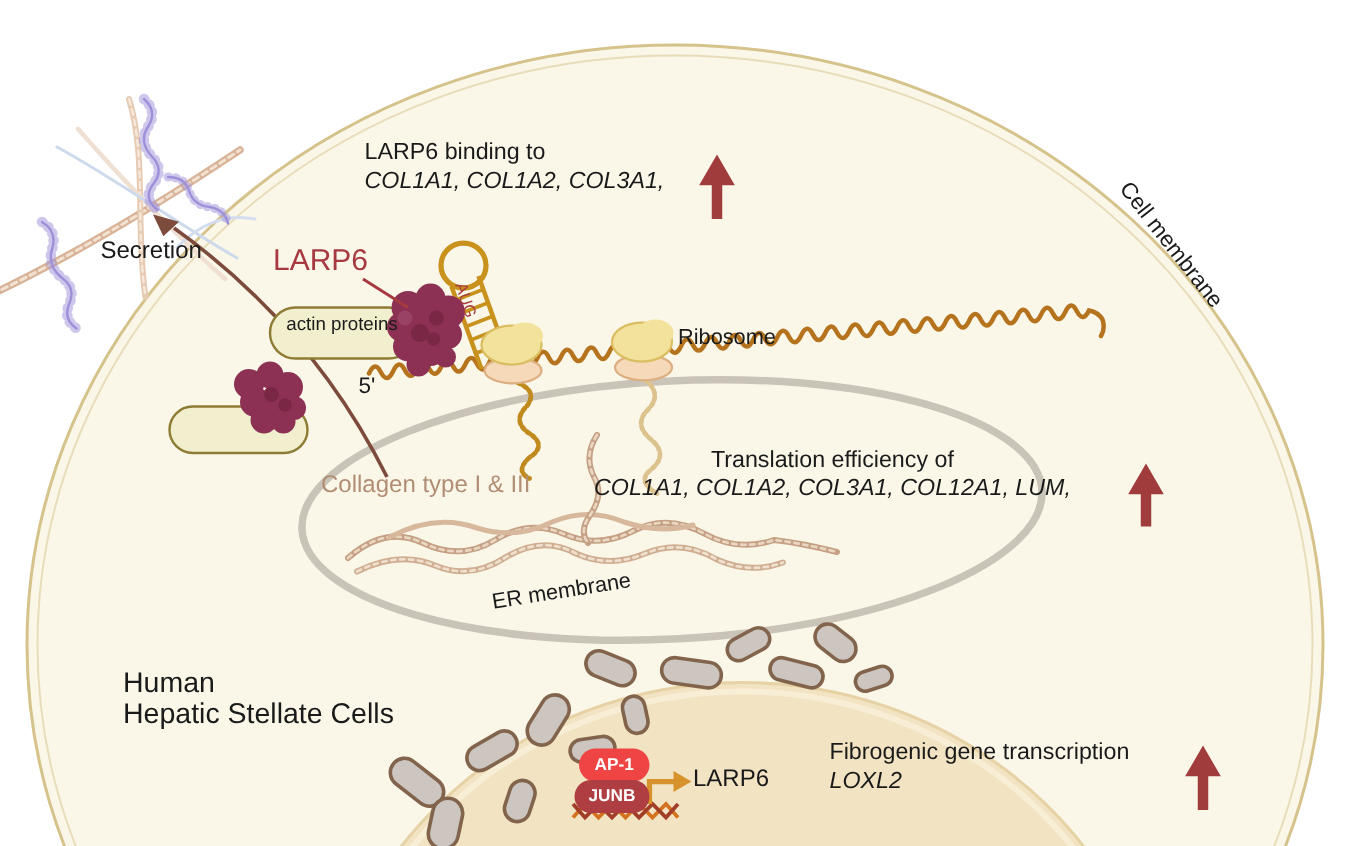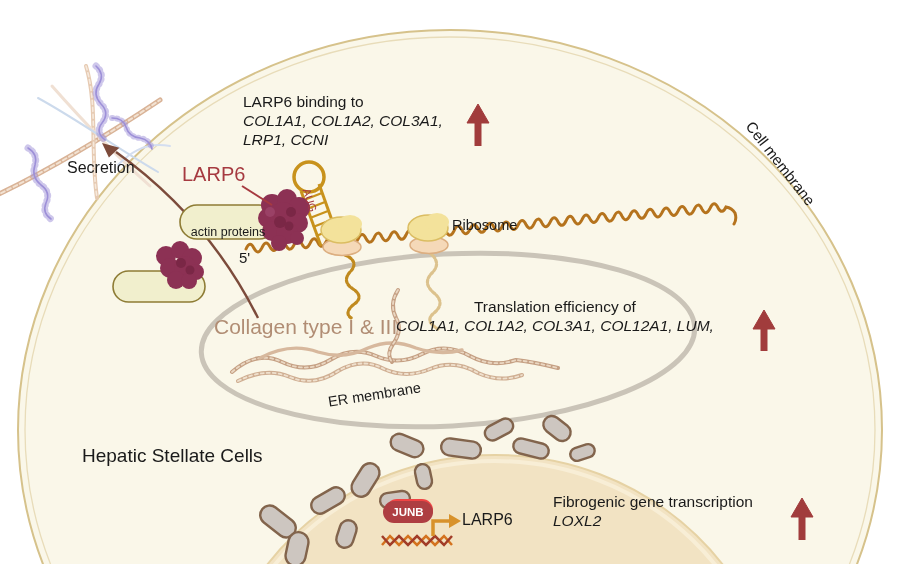--- a/index.html
+++ b/index.html
@@ -7,33 +7,33 @@
          font-family:"Liberation Sans", sans-serif;color:#1a1a1a;}
   .stage svg{position:absolute;left:0;top:0;}
   .lbl{position:absolute;white-space:nowrap;}
   .blk{position:absolute;font-size:15.5px;line-height:19px;}
   .blk .genes{font-style:italic;}
   .t-binding{left:243px;top:92px;}
   .t-translation{left:396px;top:297px;text-align:center;}
   .t-transcription{left:553px;top:492px;}
   .t-larp6red{left:182px;top:163px;font-size:20px;color:#a63a40;}
   .t-secretion{left:67px;top:159px;font-size:16px;}
-  .t-actin{left:182px;top:206px;width:92px;height:19px;display:flex;align-items:center;justify-content:center;font-size:12.5px;margin-top:16px;}
+  .t-actin{left:182px;top:206px;width:92px;height:19px;display:flex;align-items:center;justify-content:center;font-size:12.5px;}
   .t-5prime{left:239px;top:249px;font-size:15px;}
   .t-aug{left:312px;top:187px;font-size:11px;color:#a63a40;transform:rotate(72deg);transform-origin:left top;}
   .t-ribosome{left:452px;top:217px;font-size:14.5px;}
-  .t-collagen{left:214px;top:315px;font-size:21px;color:#b18d74;}
+  .t-collagen{left:214px;top:315px;font-size:16px;color:#b18d74;}
   .t-ermem{left:327px;top:394px;font-size:14.5px;transform:rotate(-9deg);transform-origin:left top;}
   .t-cellmem{left:756px;top:118px;font-size:15px;transform:rotate(52deg);transform-origin:left top;}
   .t-human{left:82px;top:445px;font-size:19px;line-height:21px;}
   .t-larp6gene{left:462px;top:511px;font-size:16px;}
   .pill{position:absolute;display:flex;align-items:center;justify-content:center;
         color:#fff;font-weight:bold;font-size:11.5px;border-radius:12px;}
   .pill-ap1{left:386px;top:499px;width:47px;height:22px;background:#ef4444;}
-  .pill-junb{left:383px;top:501px;width:50px;height:22px;background:#ae3e42;}
+  .pill-junb{left:383px;top:520px;width:50px;height:22px;background:#ae3e42;}
 </style>
 </head>
 <body>
 
 <div class="stage">
 
 <svg width="900" height="564" viewBox="0 0 900 564">
 
   <ellipse cx="450" cy="430" rx="432" ry="400" fill="#faf7e9" stroke="#d6c28b" stroke-width="2"></ellipse>
   <ellipse cx="450" cy="430" rx="425" ry="393" fill="none" stroke="#e8dcb9" stroke-width="1.3"></ellipse>
@@ -181,21 +181,20 @@
   </g>
   <g fill="#a13c3c" stroke="#a13c3c">
     <line x1="802" y1="540" x2="802" y2="514" stroke-width="7"></line>
     <polygon points="791,517 802,498 813,517"></polygon>
   </g>
 </svg>
 
 <div class="blk t-binding">
   <div>LARP6 binding to</div>
   <div class="genes">COL1A1, COL1A2, COL3A1,</div>
-  <div class="genes">LRP1, CCNI</div>
 </div>
 
 <div class="blk t-translation">
   <div>Translation efficiency of</div>
   <div class="genes">COL1A1, COL1A2, COL3A1, COL12A1, LUM,</div>
 </div>
 
 <div class="blk t-transcription">
   <div>Fibrogenic gene transcription</div>
   <div class="genes">LOXL2</div>
@@ -205,20 +204,21 @@
 <div class="lbl t-secretion">Secretion</div>
 <div class="lbl t-actin">actin proteins</div>
 <div class="lbl t-aug">AUG</div>
 <div class="lbl t-5prime">5'</div>
 <div class="lbl t-ribosome">Ribosome</div>
 <div class="lbl t-collagen">Collagen type I &amp; III</div>
 <div class="lbl t-ermem">ER membrane</div>
 <div class="lbl t-cellmem">Cell membrane</div>
 
 <div class="blk t-human" style="font-size:19px;line-height:21px;">
+  <div>Human</div>
   <div>Hepatic Stellate Cells</div>
 </div>
 
 <div class="pill pill-ap1">AP-1</div>
 <div class="pill pill-junb">JUNB</div>
 <div class="lbl t-larp6gene">LARP6</div>
 
 </div>
 
 </body></html>

